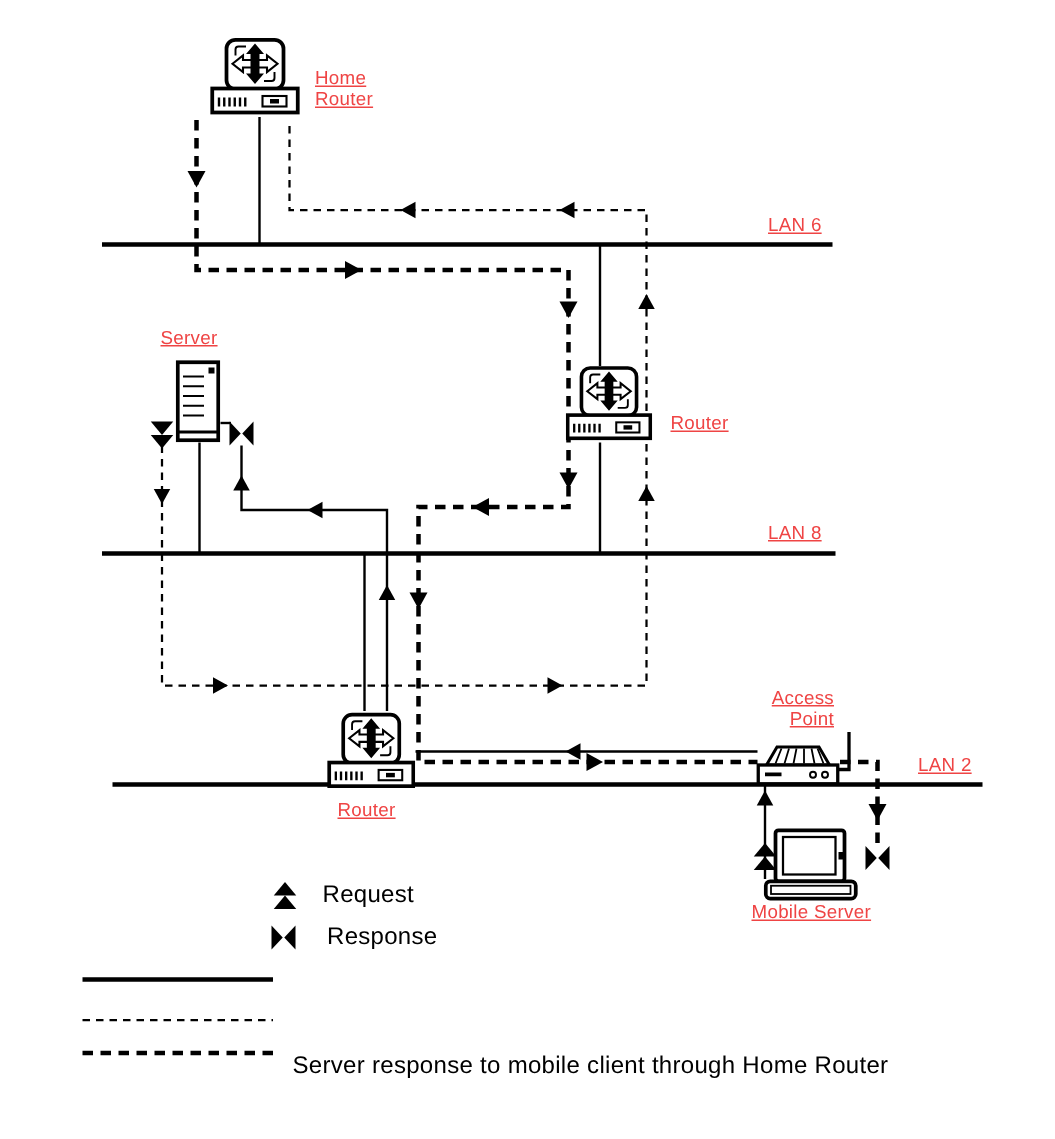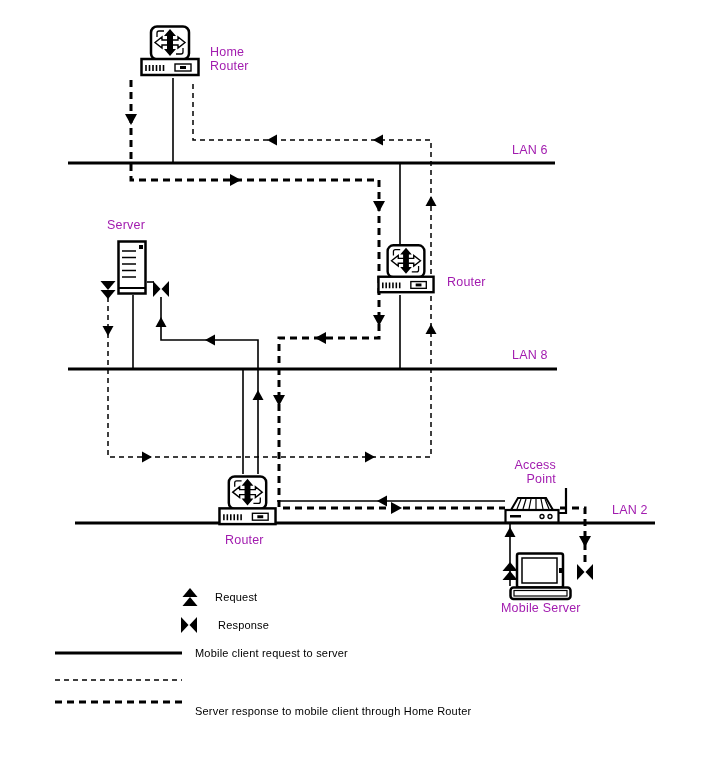--- a/index.html
+++ b/index.html
@@ -3,25 +3,25 @@
 <meta charset="utf-8">
 <style>
   html,body{margin:0;padding:0;background:#fff;}
   .canvas{
     position:relative;width:703px;height:759px;background:#fff;
     font-family:"Liberation Sans", sans-serif;color:#000;overflow:hidden;
   }
   .canvas svg.wires{position:absolute;left:0;top:0;}
   .icon{position:absolute;}
   .lbl{
-    position:absolute;font-size:12.5px;line-height:13.5px;color:#a21caf;
-    white-space:pre-line;letter-spacing:0.2px;
+    position:absolute;font-size:12.5px;line-height:13.5px;color:#ef4444;
+    white-space:pre-line;letter-spacing:0.2px;text-decoration:underline;
   }
   .lbl.center{text-align:right;}
-  .legend-text{position:absolute;font-size:11px;line-height:14px;color:#000;letter-spacing:0.2px;}
+  .legend-text{position:absolute;font-size:16px;line-height:14px;color:#000;letter-spacing:0.2px;}
 </style>
 </head>
 <body>
 
 <div class="canvas">
 
   <svg width="0" height="0" style="position:absolute">
     <defs>
       <symbol id="routerSym" viewBox="0 0 60 52">
         <rect x="11" y="1.5" width="38" height="33" rx="6" fill="#fff" stroke="#000" stroke-width="2.5"></rect>
@@ -169,16 +169,15 @@
   <div class="lbl" style="left:447px;top:276px">Router</div>
   <div class="lbl" style="left:512px;top:349px">LAN 8</div>
   <div class="lbl center" style="left:500px;top:459px;width:56px">Access
 Point</div>
   <div class="lbl" style="left:612px;top:504px">LAN 2</div>
   <div class="lbl" style="left:225px;top:534px">Router</div>
   <div class="lbl" style="left:501px;top:602px">Mobile Server</div>
 
   <div class="legend-text" style="left:215px;top:590px">Request</div>
   <div class="legend-text" style="left:218px;top:618px">Response</div>
-  <div class="legend-text" style="left:195px;top:646px">Mobile client request to server</div>
   <div class="legend-text" style="left:195px;top:704px">Server response to mobile client through Home Router</div>
 
 </div>
 
 </body></html>

